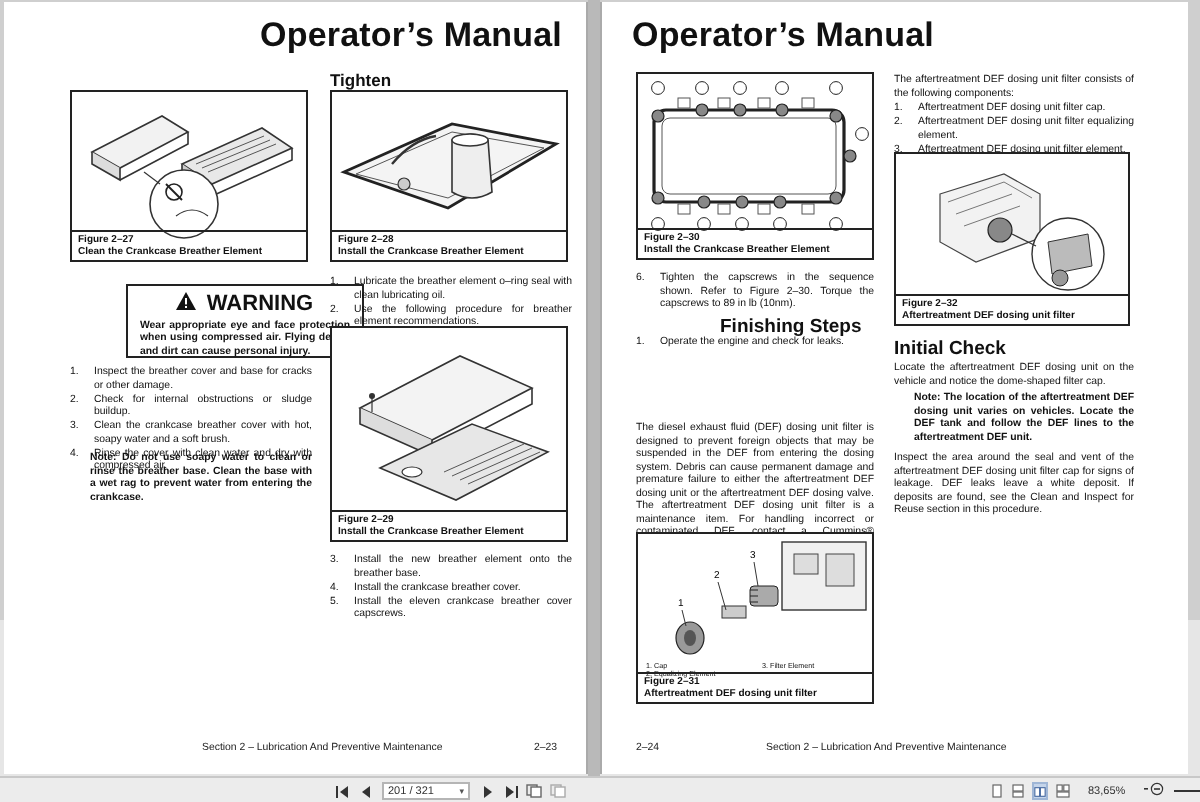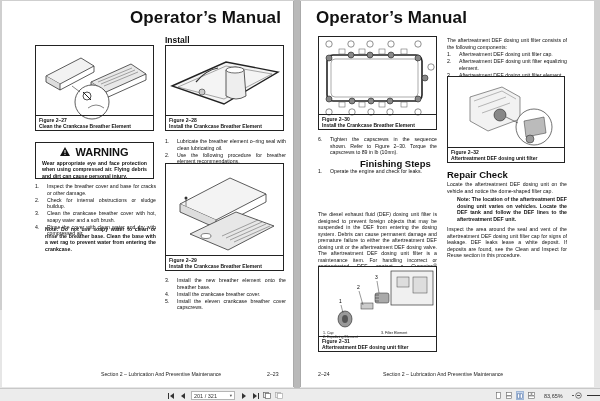--- a/index.html
+++ b/index.html
@@ -16,21 +16,21 @@
 
     .sec-head { position: absolute; font-weight: bold; font-size: 8.5px; }
     .sec-head.big { font-size: 13.5px; line-height: 17px; }
     .sec-head.mid { font-size: 9.5px; }
 
     .figure { position: absolute; border: 1px solid #222; background: #fff; }
     .figure .art { position: absolute; left: 0; top: 0; right: 0; }
     .figure .cap { position: absolute; left: 0; right: 0; bottom: 0; border-top: 1px solid #222; padding: 1px 3px; font-size: 5px; font-weight: bold; line-height: 6px; }
     .figure svg { display: block; }
 
-    .warning-box { position: absolute; border: 1px solid #222; padding: 3px 6px; text-align: center; }
+    .warning-box { position: absolute; border: 1px solid #222; padding: 3px 6px; text-align: center; margin-left: 28px; }
     .warning-title { font-weight: bold; font-size: 11px; display: flex; align-items: center; justify-content: center; gap: 5px; }
     .warning-text { font-size: 5.2px; font-weight: bold; line-height: 6.4px; text-align: justify; margin-top: 2px; }
 
     .steps { position: absolute; font-size: 5.2px; line-height: 6.5px; list-style: none; }
     .steps li { display: flex; margin-bottom: 0.5px; }
     .steps .num { width: 12px; flex: none; }
     .steps .txt { flex: 1; text-align: justify; }
 
     .para { position: absolute; font-size: 5.2px; line-height: 6.5px; text-align: justify; }
     .note { position: absolute; font-size: 5.2px; line-height: 6.5px; font-weight: bold; text-align: justify; }
@@ -50,21 +50,21 @@
     .slider { position: relative; width: 22px; height: 1px; background: #333; margin-left: 2px; }
   </style>
 </head>
 <body>
 
 <div class="viewer">
 
   <div class="page page-left">
     <div class="manual-title">Operator’s Manual</div>
 
-    <div class="sec-head" style="left:163px; top:34px;">Install</div>
+    <div class="sec-head" style="left:163px; top:34px;">Tighten</div>
 
     <div class="figure" style="left:33px; top:44px; width:119px; height:86px;">
       <div class="art">
         <svg width="117" height="74" viewBox="0 0 117 74">
           <path d="M10 30 L45 12 L58 20 L24 38 Z" fill="#f2f2f2" stroke="#333" stroke-width="0.8"></path>
           <path d="M10 30 L10 36 L24 44 L24 38" fill="#ddd" stroke="#333" stroke-width="0.8"></path>
           <path d="M24 44 L58 26 L58 20" fill="none" stroke="#333" stroke-width="0.8"></path>
           <path d="M55 36 L95 18 L110 28 L70 46 Z" fill="#e8e8e8" stroke="#333" stroke-width="0.8"></path>
           <path d="M62 36 L96 22 M65 38 L99 24 M68 40 L102 26" stroke="#555" stroke-width="0.5"></path>
           <path d="M55 36 L55 42 L70 52 L70 46" fill="#ccc" stroke="#333" stroke-width="0.8"></path>
@@ -316,21 +316,21 @@
           <circle cx="82" cy="62" r="4" fill="#999" stroke="#222" stroke-width="0.5"></circle>
           <line x1="58" y1="40" x2="70" y2="46" stroke="#333" stroke-width="0.6"></line>
         </svg>
       </div>
       <div class="cap">
         <div>Figure 2–32</div>
         <div>Aftertreatment DEF dosing unit filter</div>
       </div>
     </div>
 
-    <div class="sec-head mid" style="left:146px; top:168px;">Repair Check</div>
+    <div class="sec-head mid" style="left:146px; top:168px;">Initial Check</div>
     <div class="para" style="left:146px; top:180px; width:120px;">Locate the aftertreatment DEF dosing unit on the vehicle and notice the dome-shaped filter cap.</div>
     <div class="note" style="left:156px; top:195px; width:110px;">Note: The location of the aftertreatment DEF dosing unit varies on vehicles. Locate the DEF tank and follow the DEF lines to the aftertreatment DEF unit.</div>
     <div class="para" style="left:146px; top:225px; width:120px;">Inspect the area around the seal and vent of the aftertreatment DEF dosing unit filter cap for signs of leakage. DEF leaks leave a white deposit. If deposits are found, see the Clean and Inspect for Reuse section in this procedure.</div>
 
     <div class="footer" style="left:17px;">2–24</div>
     <div class="footer" style="left:82px;">Section 2 – Lubrication And Preventive Maintenance</div>
   </div>
 
   <div class="toolbar">
     <div class="nav-group">

